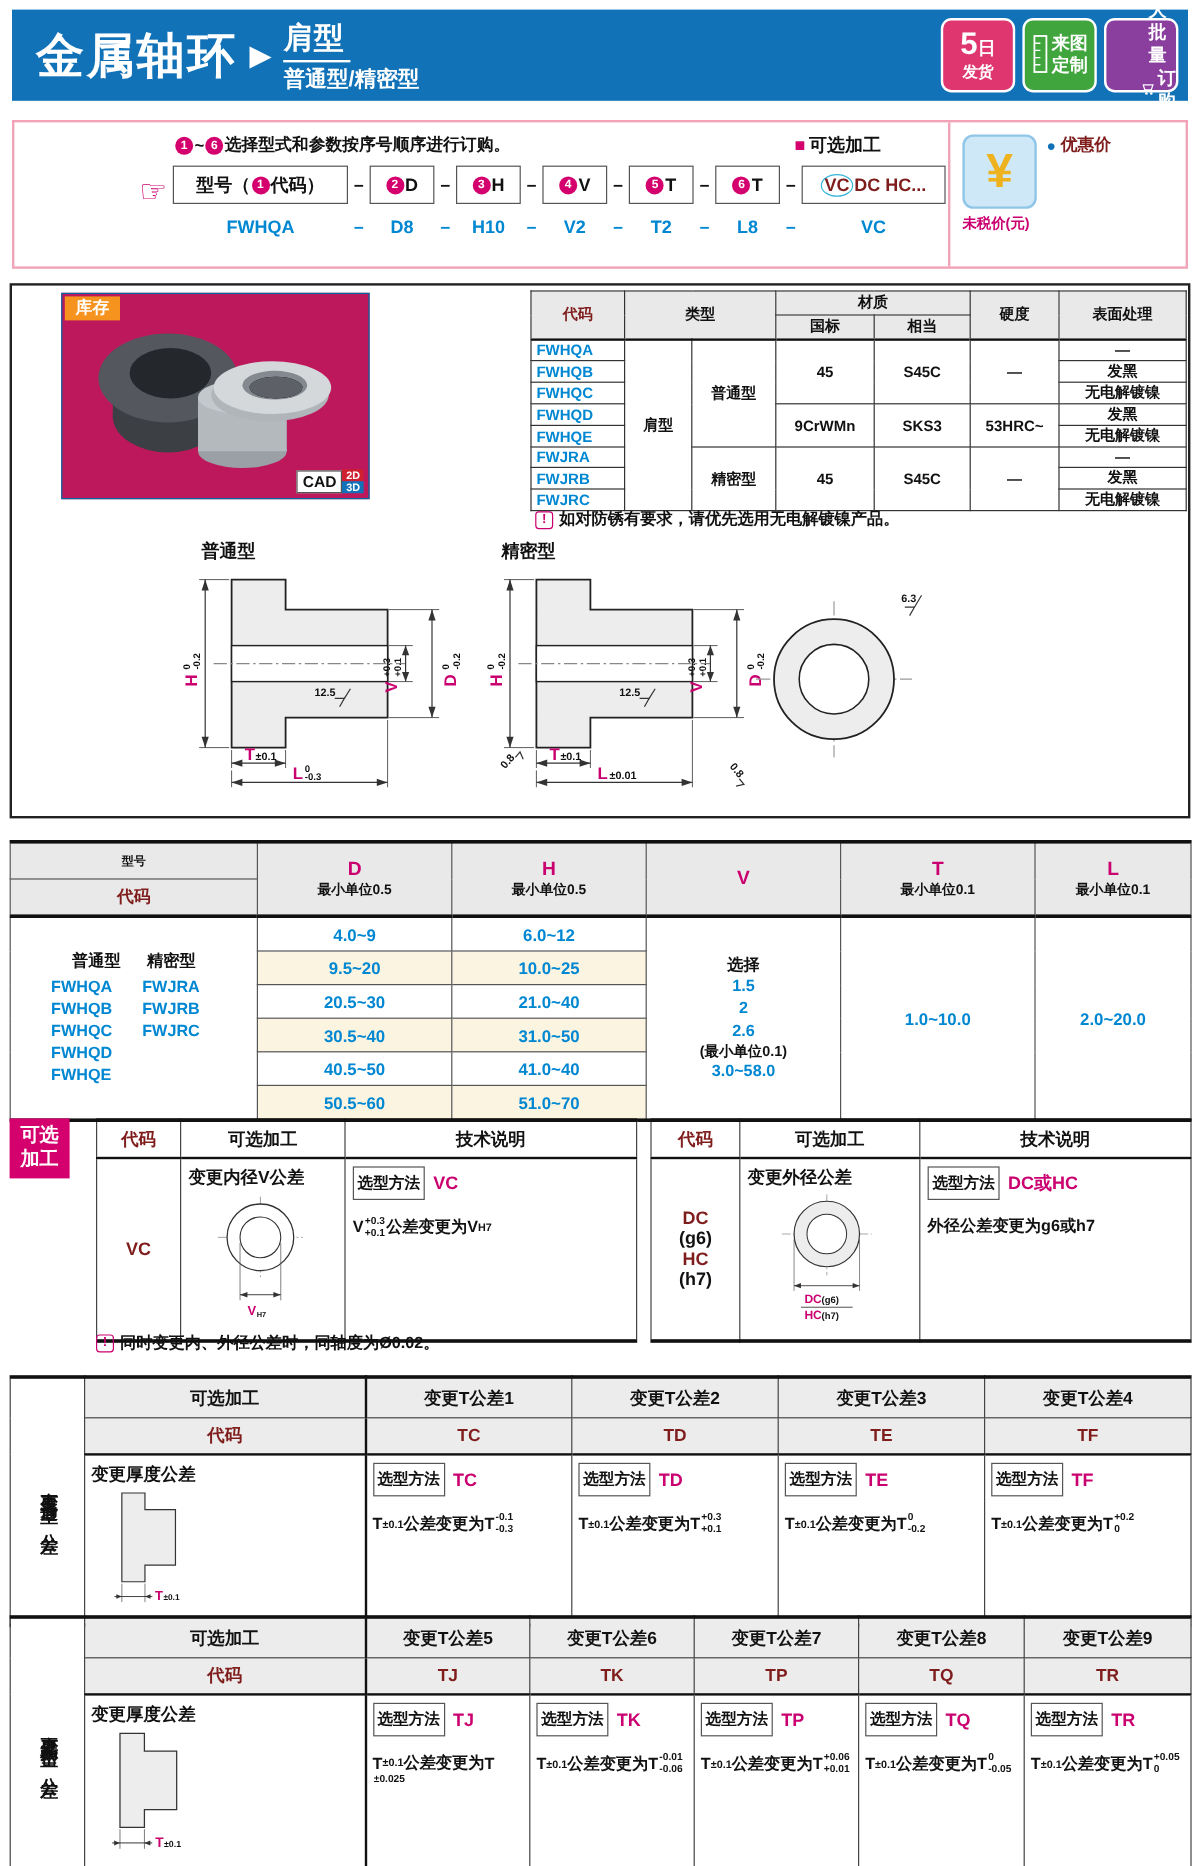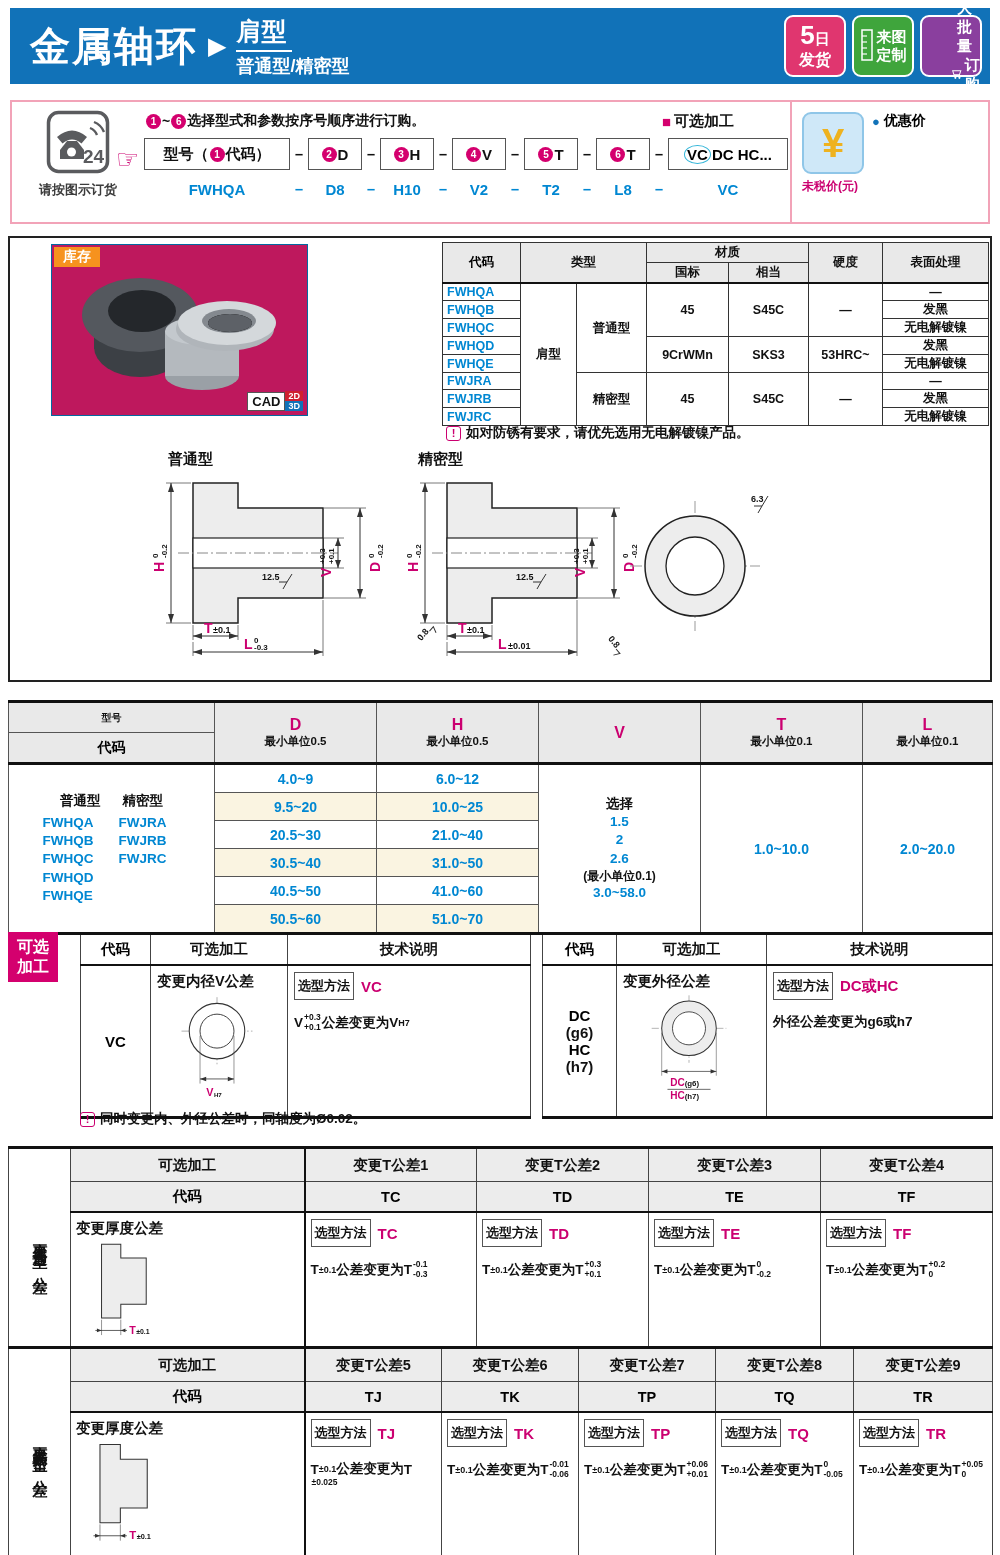--- a/index.html
+++ b/index.html
@@ -1,33 +1,33 @@
 <!DOCTYPE html>
 <html><head>
 <meta charset="utf-8">
 <style>
   html,body{margin:0;padding:0;background:#fff;font-family:"Liberation Sans","DejaVu Sans",sans-serif;color:#111;}
   #page{position:relative;width:1000px;height:1555px;background:#fff;overflow:hidden;}
   .abs{position:absolute;}
   .b{font-weight:bold;}
-  .mg{color:#000000;}
+  .mg{color:#7f1d1d;}
   .bl{color:#0087d2;}
   
   #hdr{left:10px;top:8px;width:980px;height:76px;background:#1172b8;display:flex;align-items:center;color:#fff;}
   #hdr .ttl{font-size:40px;font-weight:bold;margin-left:20px;letter-spacing:2px;}
   #hdr .arr{font-size:24px;margin:0 10px;}
   .sub{display:flex;flex-direction:column;}
   .sub .s1{font-size:25px;font-weight:bold;border-bottom:2px solid #fff;padding:0 6px 2px 0;width:fit-content;}
   .sub .s2{font-size:18px;font-weight:bold;padding-top:2px;}
   #badges{margin-left:auto;margin-right:8px;display:flex;gap:6px;}
   .badge{width:62px;height:62px;border-radius:9px;border:2px solid #fff;display:flex;flex-direction:column;align-items:center;justify-content:center;color:#fff;font-weight:bold;box-sizing:border-box;}
   .bship{background:#e0366f;}
   .bship .big{font-size:26px;line-height:1;}
   .bship .big .d{font-size:15px;}
-  .bship .small{font-size:16px;margin-top:2px;}
+  .bship .small{font-size:13px;margin-top:2px;}
   .bcust{background:#3fa53c;flex-direction:row;gap:3px;}
   .bcust .lines{display:flex;flex-direction:column;font-size:15px;line-height:1.2;justify-content:flex-end;}
   .bbulk{background:#8a3f9e;padding-left:35px;}
   .bbulk .l1{font-size:15px;}
   .bbulk .l2{display:flex;align-items:center;gap:2px;font-size:15px;}
   
   #ord{left:10px;top:100px;width:980px;height:124px;border:2px solid #f2a3b8;box-sizing:border-box;}
   #phoneArea{left:14px;top:8px;width:104px;text-align:center;}
   #phoneCap{font-size:13px;font-weight:bold;color:#3c3c3c;margin-top:3px;}
   #hand{left:104px;top:42px;font-size:26px;color:#cb0070;}
@@ -151,32 +151,20 @@
               <circle cx="5" cy="12.5" r="1.6" fill="#fff"></circle>
               <circle cx="11" cy="12.5" r="1.6" fill="#fff"></circle>
             </svg>
           <span>订购</span>
         </span>
       </span>
     </span>
   </div>
 
   <div id="ord" class="abs">
-    <div id="phoneArea" class="abs">
-      <svg width="64" height="64" viewBox="0 0 64 64">
-        <rect x="2.5" y="2.5" width="59" height="59" rx="10" fill="#fff" stroke="#5a5b5e" stroke-width="3.5"></rect>
-        <path d="M11,27 q15,-13 30,0 l-5.5,6.5 q-9.5,-8 -19,0 z" fill="#5a5b5e"></path>
-        <path d="M14,40 l7,-9 h10 l7,9 v9 h-24 z" fill="#5a5b5e"></path>
-        <circle cx="25.5" cy="42" r="4.5" fill="#fff"></circle>
-        <path d="M44,18 a12,12 0 0 1 7,7" fill="none" stroke="#5a5b5e" stroke-width="2.4"></path>
-        <path d="M48,12 a18,18 0 0 1 10,10" fill="none" stroke="#5a5b5e" stroke-width="2.4"></path>
-        <text x="37" y="53" font-size="19" font-weight="bold" fill="#5a5b5e">24</text>
-      </svg>
-      <div id="phoneCap">请按图示订货</div>
-    </div>
     <div id="hand" class="abs">☞</div>
 
     <div id="inst" class="abs">
       <span class="num">1</span>
         <span class="b">~</span>
         <span class="num">6</span>
         <span>选择型式和参数按序号顺序进行订购。</span>
     </div>
     <div id="optlab" class="abs">
       <span class="sq">■</span>
@@ -562,21 +550,21 @@
     <tr>
           <td class="bl">20.5~30</td>
           <td class="bl">21.0~40</td>
         </tr>
     <tr>
           <td class="bl cr">30.5~40</td>
           <td class="bl cr">31.0~50</td>
         </tr>
     <tr>
           <td class="bl">40.5~50</td>
-          <td class="bl">41.0~60</td>
+          <td class="bl">41.0~40</td>
         </tr>
     <tr>
           <td class="bl cr">50.5~60</td>
           <td class="bl cr">51.0~70</td>
         </tr>
   </tbody>
     </table>
 
   <div id="optbadge" class="abs">
     <div>可选</div>

